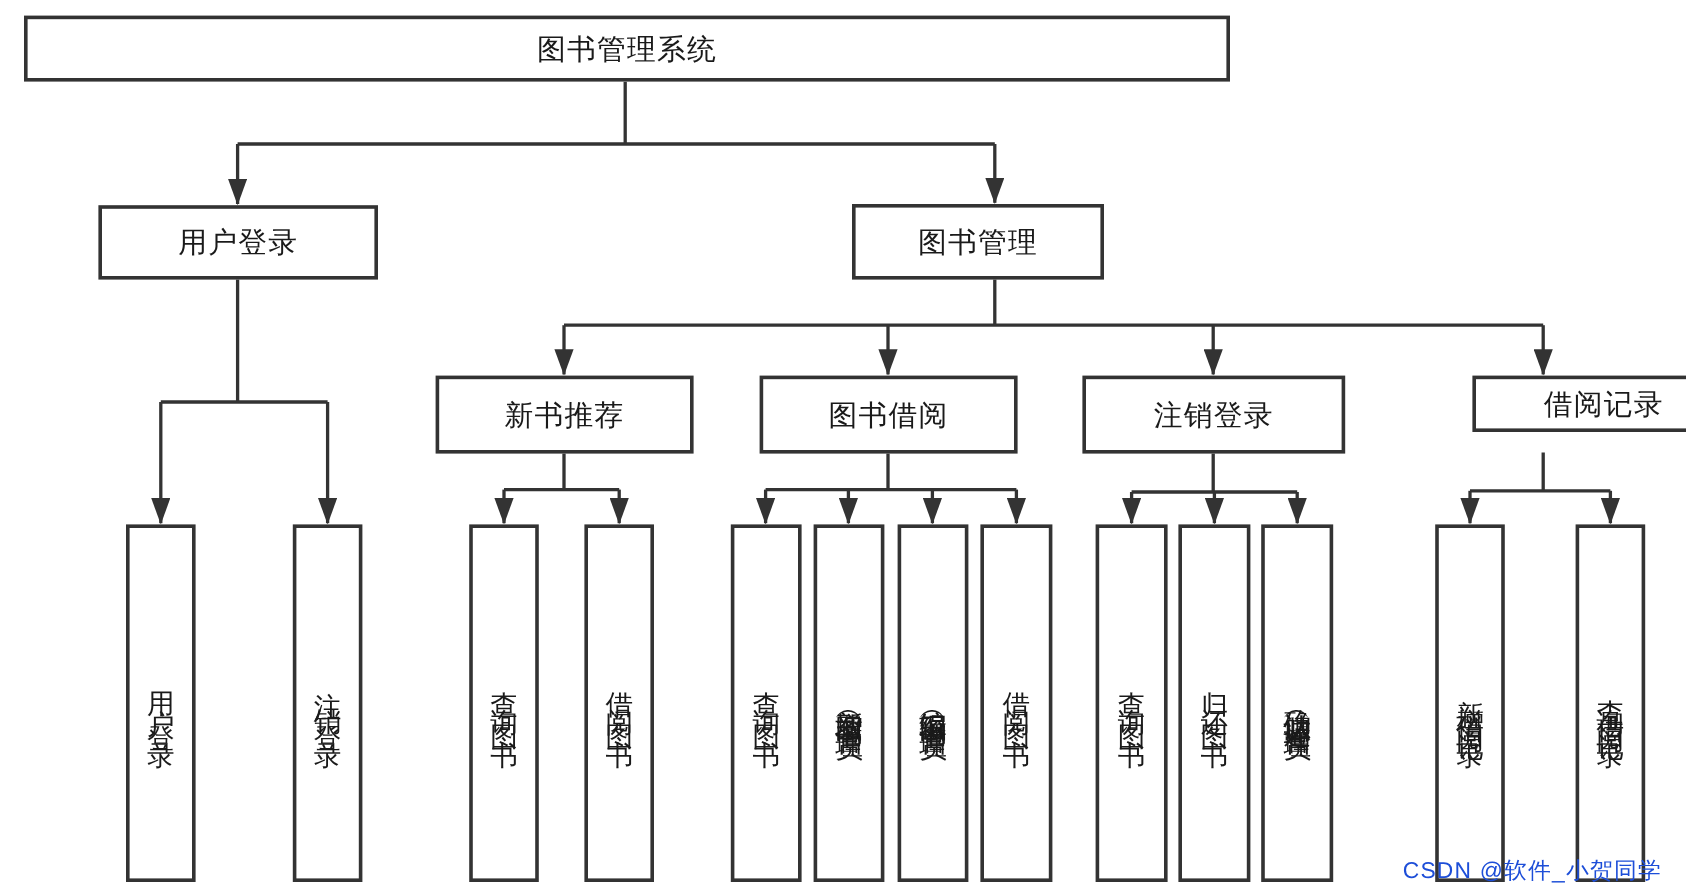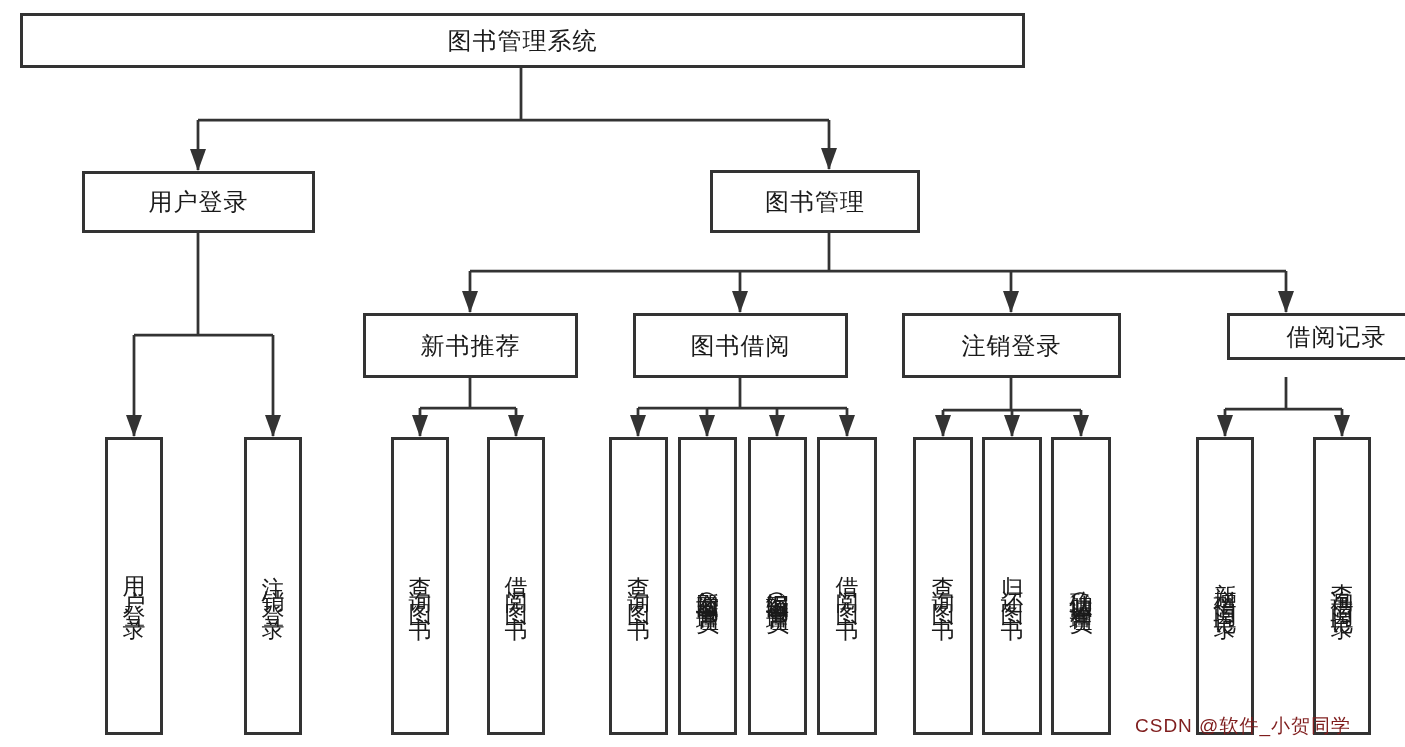--- a/index.html
+++ b/index.html
@@ -44,25 +44,25 @@
     writing-mode: vertical-rl;
     text-orientation: mixed;
     line-height: 1;
     white-space: nowrap;
   }
   .v4 .vtext { letter-spacing: 14px; }
   .v6 .vtext { letter-spacing: 7px; }
   .v9 .vtext { letter-spacing: 3px; }
   #watermark {
     position: absolute;
-    left: 1135px;
+    left: 1169px;
     top: 713px;
     font-size: 19px;
     letter-spacing: 1px;
-    color: #7f1d1d;
+    color: #1d4ed8;
     white-space: nowrap;
     z-index: 5;
   }
 </style>
 </head>
 <body>
 
 <div id="canvas">
 
   <svg id="connectors" viewBox="0 0 1405 747" xmlns="http://www.w3.org/2000/svg">

